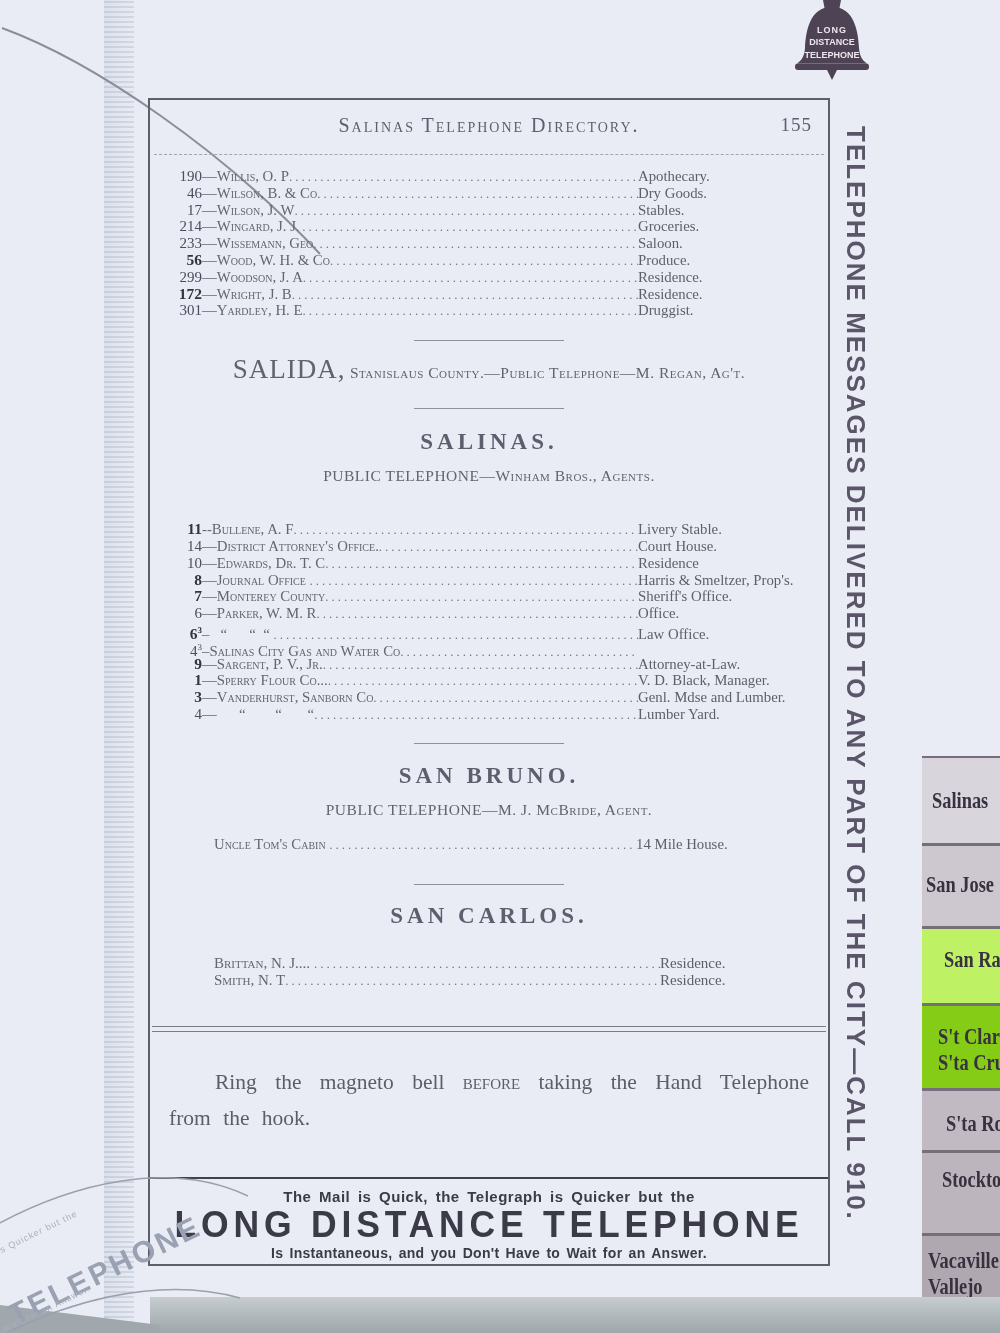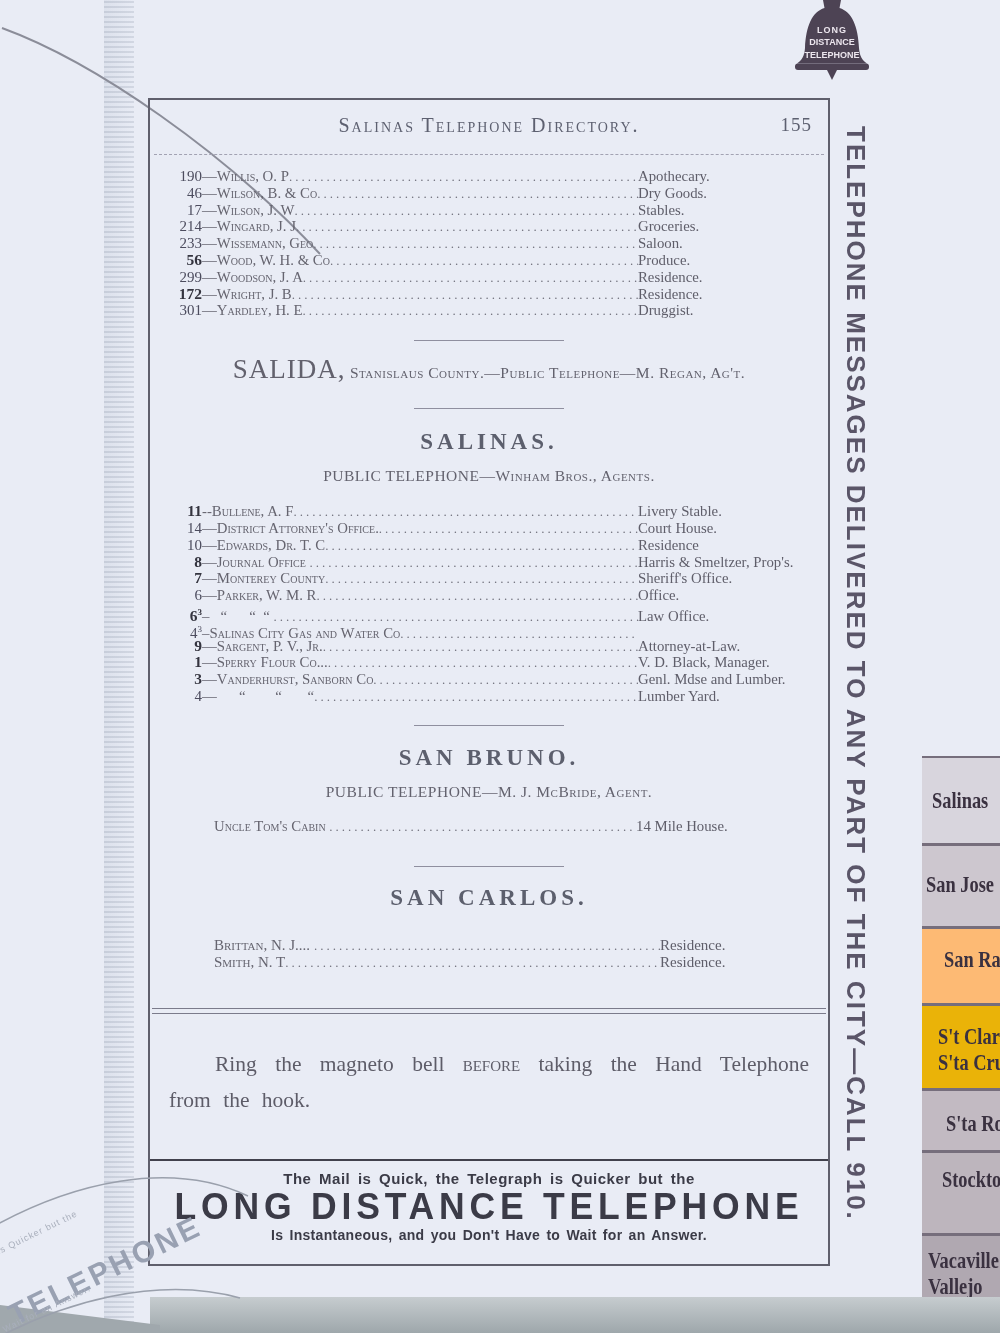--- a/index.html
+++ b/index.html
@@ -37,22 +37,22 @@
   }
   
   .tabs{position:absolute;left:922px;top:756px;width:78px;height:577px;}
   .tab{box-sizing:border-box;width:78px;overflow:hidden;border-top:3px solid #766e7c;}
   .tab .tlabel{
     font:700 23px "Liberation Serif",serif;color:#3a3140;
     transform:scaleX(.8);transform-origin:left center;white-space:nowrap;line-height:26px;
   }
   .tab1{height:87px;background:#d8d5dd;border-top-width:2px;padding:30px 0 0 10px;}
   .tab2{height:83px;background:#cdc7cf;padding:26px 0 0 4px;}
-  .tab3{height:77px;background:#fdba74;padding:18px 0 0 22px;}
-  .tab4{height:85px;background:#eab308;padding:18px 0 0 16px;}
+  .tab3{height:77px;background:#bef264;padding:18px 0 0 22px;}
+  .tab4{height:85px;background:#84cc16;padding:18px 0 0 16px;}
   .tab5{height:62px;background:#c2bac2;padding:20px 9px 0 24px;}
   .tab6{height:83px;background:#bdb5bd;padding:14px 0 0 20px;}
   .tab7{height:100px;background:#b0a8b1;padding:12px 0 0 6px;}
   
   .pagebox{
     position:absolute;left:148px;top:98px;width:682px;height:1168px;
     box-sizing:border-box;border:2px solid #5f5f6c;overflow:hidden;
     color:#63626f;
   }
   .hdr{position:relative;height:44px;padding-top:14px;box-sizing:border-box;}
@@ -93,21 +93,21 @@
   
   .ad{margin-top:41px;border-top:2px solid #41414c;padding-top:9px;text-align:center;
       font-family:"Liberation Sans",sans-serif;color:#3b3b47;}
   .ad .l1{font-size:15px;font-weight:700;letter-spacing:.5px;word-spacing:3px;}
   .ad .l2{font-size:37px;font-weight:700;letter-spacing:5px;line-height:40px;transform:scaleX(.96);}
   .ad .l3{font-size:14px;font-weight:700;letter-spacing:.3px;word-spacing:2px;}
   
   .mt-list1{margin-top:13px;}
   .mt-rule1{margin-top:21px;}
   .mt-rule2{margin-top:23px;}
-  .mt-list2{margin-top:18px;}
+  .mt-list2{margin-top:36px;}
   .mt-rule3{margin-top:20px;}
   .mt-bruno-h{margin-top:19px;}
   .mt-bruno-row{margin-top:17px;}
   .mt-rule4{margin-top:31px;}
   .mt-carlos-h{margin-top:18px;}
   .mt-carlos-rows{margin-top:26px;}
   .mt-dbl{margin-top:37px;}
 </style>
 </head>
 <body>

